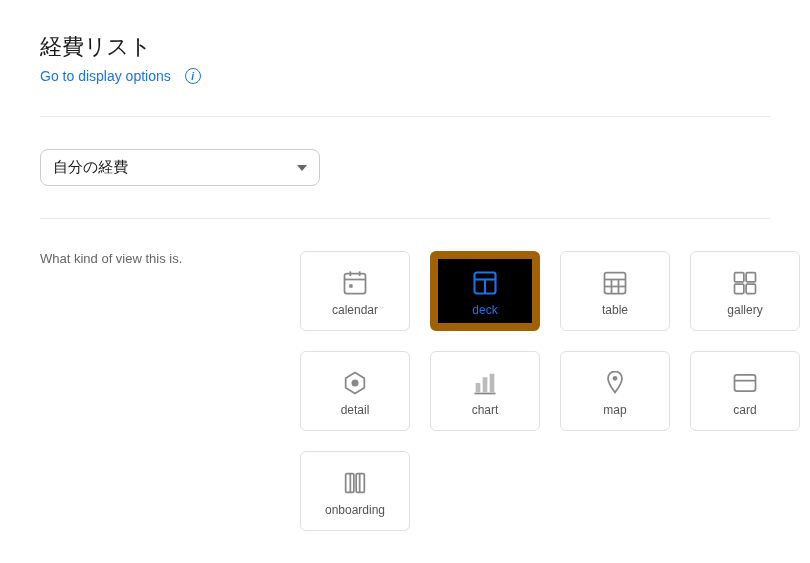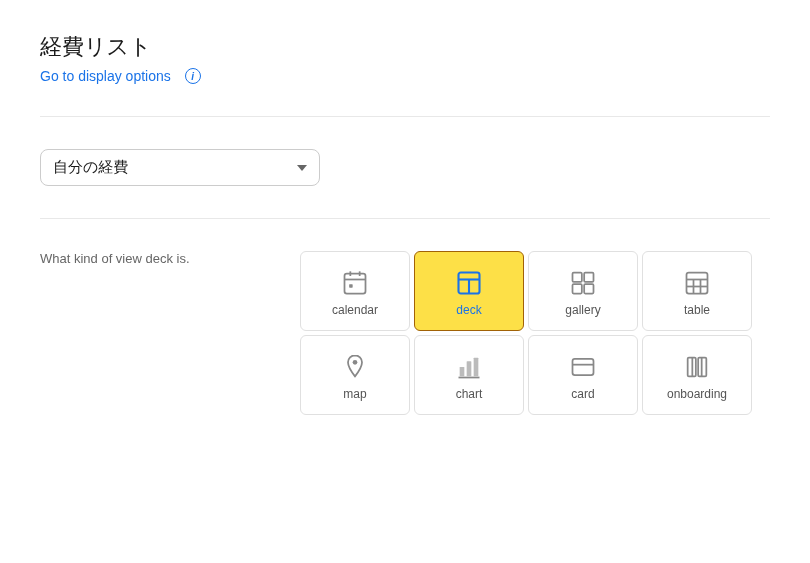--- a/index.html
+++ b/index.html
@@ -100,41 +100,41 @@
       height: 0;
       border-left: 5px solid transparent;
       border-right: 5px solid transparent;
       border-top: 6px solid #666;
       display: inline-block;
     }
 
     .view-type-grid {
       display: grid;
       grid-template-columns: repeat(4, 110px);
-      gap: 4px;
+      gap: 20px;
     }
 
     .view-type-item {
       display: flex;
       flex-direction: column;
       align-items: center;
       justify-content: center;
       border: 1px solid #e0e0e0;
       border-radius: 6px;
       padding: 14px 10px 10px;
       cursor: pointer;
       background: #fff;
       width: 110px;
       height: 80px;
       position: relative;
     }
 
     .view-type-item.selected {
-      border: 1px solid #a16207;
-      background: #fde047;
+      border: 8px solid #a16207;
+      background: #000000;
     }
 
     .view-type-label {
       font-size: 12px;
       color: #555;
       margin-top: 6px;
     }
 
     .view-type-item.selected .view-type-label {
       color: #1a73e8;
@@ -182,21 +182,21 @@
         <span class="data-select-value">自分の経費</span>
         <span class="chevron-down"></span>
       </div>
     </div>
   </div>
 
   <hr class="divider">
 
   <div class="field-row">
     <div class="field-label">
-      <div class="field-label-desc">What kind of view deck is.</div>
+      <div class="field-label-desc">What kind of view this is.</div>
     </div>
     <div class="field-content">
       <div class="view-type-grid">
 
         <div class="view-type-item">
           <div class="icon-svg">
             <svg viewBox="0 0 24 24" fill="none" stroke="#888" stroke-width="1.5">
               <rect x="3" y="4" width="18" height="17" rx="2"></rect>
               <line x1="3" y1="9" x2="21" y2="9"></line>
               <line x1="8" y1="2" x2="8" y2="6"></line>
@@ -214,65 +214,74 @@
               <line x1="3" y1="9" x2="21" y2="9"></line>
               <line x1="12" y1="9" x2="12" y2="21"></line>
             </svg>
           </div>
           <span class="view-type-label" style="color:#1a73e8">deck</span>
         </div>
 
         <div class="view-type-item">
           <div class="icon-svg">
             <svg viewBox="0 0 24 24" fill="none" stroke="#888" stroke-width="1.5">
-              <rect x="3" y="3" width="8" height="8" rx="1"></rect>
-              <rect x="13" y="3" width="8" height="8" rx="1"></rect>
-              <rect x="3" y="13" width="8" height="8" rx="1"></rect>
-              <rect x="13" y="13" width="8" height="8" rx="1"></rect>
-            </svg>
-          </div>
-          <span class="view-type-label">gallery</span>
-        </div>
-
-        <div class="view-type-item">
-          <div class="icon-svg">
-            <svg viewBox="0 0 24 24" fill="none" stroke="#888" stroke-width="1.5">
               <rect x="3" y="3" width="18" height="18" rx="2"></rect>
               <line x1="3" y1="9" x2="21" y2="9"></line>
               <line x1="3" y1="15" x2="21" y2="15"></line>
               <line x1="9" y1="9" x2="9" y2="21"></line>
               <line x1="15" y1="9" x2="15" y2="21"></line>
             </svg>
           </div>
           <span class="view-type-label">table</span>
         </div>
 
-
-        <div class="view-type-item">
-          <div class="icon-svg">
-            <svg viewBox="0 0 24 24" fill="none" stroke="#888" stroke-width="1.5">
-              <path d="M12 2C8.686 2 6 4.686 6 8c0 4.5 6 12 6 12s6-7.5 6-12c0-3.314-2.686-6-6-6z"></path>
-              <circle cx="12" cy="8" r="2" fill="#888" stroke="none"></circle>
-            </svg>
-          </div>
-          <span class="view-type-label">map</span>
+        <div class="view-type-item">
+          <div class="icon-svg">
+            <svg viewBox="0 0 24 24" fill="none" stroke="#888" stroke-width="1.5">
+              <rect x="3" y="3" width="8" height="8" rx="1"></rect>
+              <rect x="13" y="3" width="8" height="8" rx="1"></rect>
+              <rect x="3" y="13" width="8" height="8" rx="1"></rect>
+              <rect x="13" y="13" width="8" height="8" rx="1"></rect>
+            </svg>
+          </div>
+          <span class="view-type-label">gallery</span>
+        </div>
+
+        <div class="view-type-item">
+          <div class="icon-svg">
+            <svg viewBox="0 0 24 24" fill="none" stroke="#888" stroke-width="1.5">
+              <polygon points="12,3 4,8 4,16 12,21 20,16 20,8"></polygon>
+              <circle cx="12" cy="12" r="3" fill="#888" stroke="none"></circle>
+            </svg>
+          </div>
+          <span class="view-type-label">detail</span>
         </div>
 
         <div class="view-type-item">
           <div class="icon-svg">
             <svg viewBox="0 0 24 24" fill="none" stroke="#888" stroke-width="1.5">
               <rect x="4" y="12" width="4" height="8" rx="0.5" fill="#bbb" stroke="none"></rect>
               <rect x="10" y="7" width="4" height="13" rx="0.5" fill="#bbb" stroke="none"></rect>
               <rect x="16" y="4" width="4" height="16" rx="0.5" fill="#bbb" stroke="none"></rect>
               <line x1="3" y1="21" x2="21" y2="21" stroke="#888"></line>
             </svg>
           </div>
           <span class="view-type-label">chart</span>
         </div>
 
+        <div class="view-type-item">
+          <div class="icon-svg">
+            <svg viewBox="0 0 24 24" fill="none" stroke="#888" stroke-width="1.5">
+              <path d="M12 2C8.686 2 6 4.686 6 8c0 4.5 6 12 6 12s6-7.5 6-12c0-3.314-2.686-6-6-6z"></path>
+              <circle cx="12" cy="8" r="2" fill="#888" stroke="none"></circle>
+            </svg>
+          </div>
+          <span class="view-type-label">map</span>
+        </div>
+
 
 
         <div class="view-type-item">
           <div class="icon-svg">
             <svg viewBox="0 0 24 24" fill="none" stroke="#888" stroke-width="1.5">
               <rect x="3" y="5" width="18" height="14" rx="2"></rect>
               <line x1="3" y1="10" x2="21" y2="10"></line>
             </svg>
           </div>
           <span class="view-type-label">card</span>

